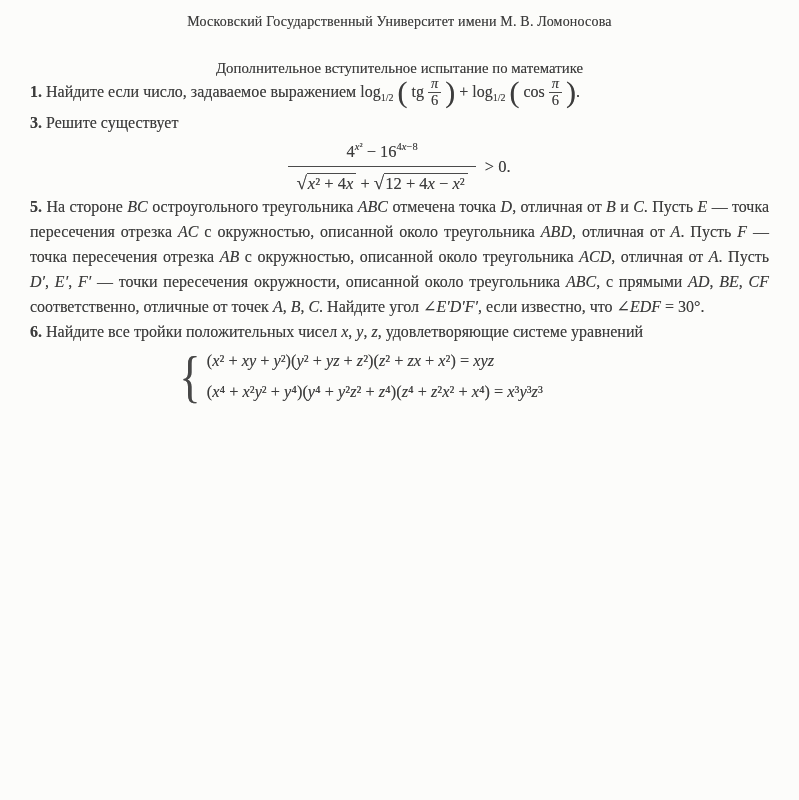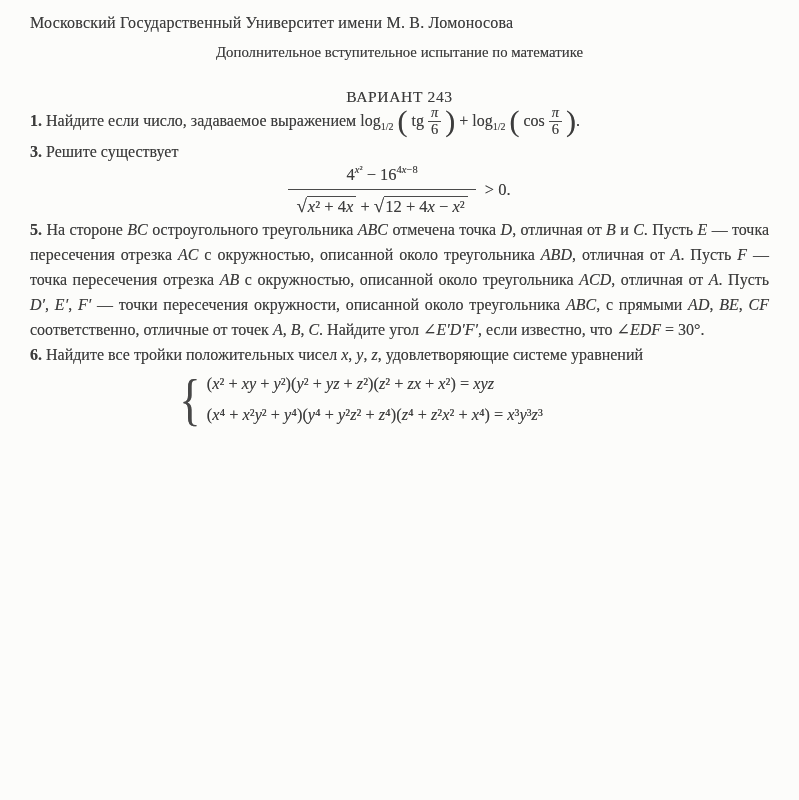--- a/index.html
+++ b/index.html
@@ -6,22 +6,22 @@
   body{
     width:799px;height:800px;overflow:hidden;
     background:#fcfcfa;
     color:#3c3c3c;
     font-family:"Liberation Serif","DejaVu Serif",serif;
   }
   .page{padding:14px 30px 0 30px;}
   .scan{text-shadow:0 0 0.45px rgba(70,70,70,0.55);}
 
   
-  .title{font-size:16px;letter-spacing:0.2px;margin:0;font-weight:normal;}
-  .subtitle{text-align:center;font-size:14.8px;margin-top:12px;}
+  .title{text-align:center;font-size:14px;letter-spacing:0.2px;margin:0;font-weight:normal;}
+  .subtitle{text-align:center;font-size:14.8px;margin-top:30px;}
   .session{text-align:right;font-style:italic;font-size:14.6px;margin-top:17px;padding-right:10px;}
   .variant{text-align:center;font-size:15.6px;margin-top:27px;letter-spacing:0.6px;}
 
   
   p.prob{font-size:16px;line-height:25px;text-align:justify;margin:0;}
   p.tight{text-align:left;}
   .mt-p1{margin-top:27px;}
   .mt-p2{margin-top:21px;}
   .mt-p3{margin-top:17px;}
   .mt-p4{margin-top:23px;}
@@ -35,42 +35,41 @@
   .m{white-space:nowrap;}
   .frac{display:inline-block;vertical-align:middle;text-align:center;font-size:14.5px;line-height:1.08;position:relative;top:-1px;}
   .frac .fx{display:block;padding:0 3px;}
   .frac .fy{display:block;border-top:1px solid #4a4a4a;padding:0 3px;}
   .bigp{font-size:30px;font-weight:300;vertical-align:middle;position:relative;top:-2px;}
   sub.base{font-size:10px;}
   sup.e{font-size:10.5px;}
   sup.e3{font-size:11px;}
 
   
-  .display{display:flex;justify-content:center;align-items:center;}
+  .display{display:flex;justify-content:center;align-items:center;margin-top:6px;}
   .dfrac{display:inline-block;text-align:center;vertical-align:middle;font-size:16.5px;}
   .dnum{display:block;padding:0 8px 4px;}
   .dden{display:block;border-top:1.3px solid #4a4a4a;padding:5px 8px 0;}
   .sqrt{white-space:nowrap;}
   .rad{font-size:19px;}
   .vinc{border-top:1.3px solid #4a4a4a;padding:0 3px 0 1px;}
   .rel{margin-left:9px;font-size:16.5px;}
 
   
   .system{display:flex;align-items:center;margin:7px 0 0 146px;font-size:16.3px;}
   .brace{font-size:58px;font-weight:200;line-height:0.9;margin-right:3px;transform:scaleX(0.75);color:#474747;}
   .eqs{display:flex;flex-direction:column;row-gap:11px;}
 </style>
 </head>
 <body>
 
 <div class="page scan">
 
   <h1 class="title">Московский Государственный Университет имени М. В. Ломоносова</h1>
   <div class="subtitle">Дополнительное вступительное испытание по математике</div>
-  <div class="variant">ВАРИАНТ 243</div>
 
   <p class="prob tight mt-p1">
     <b class="num">1.</b>
     <span>Найдите если число, задаваемое выражением</span>
     <span class="m">
       <span>log</span><sub class="base">1/2</sub>
       <span class="bigp">(</span>
       <span>tg</span>
       <span class="frac"><i class="fx">π</i><span class="fy">6</span></span>
       <span class="bigp">)</span>

